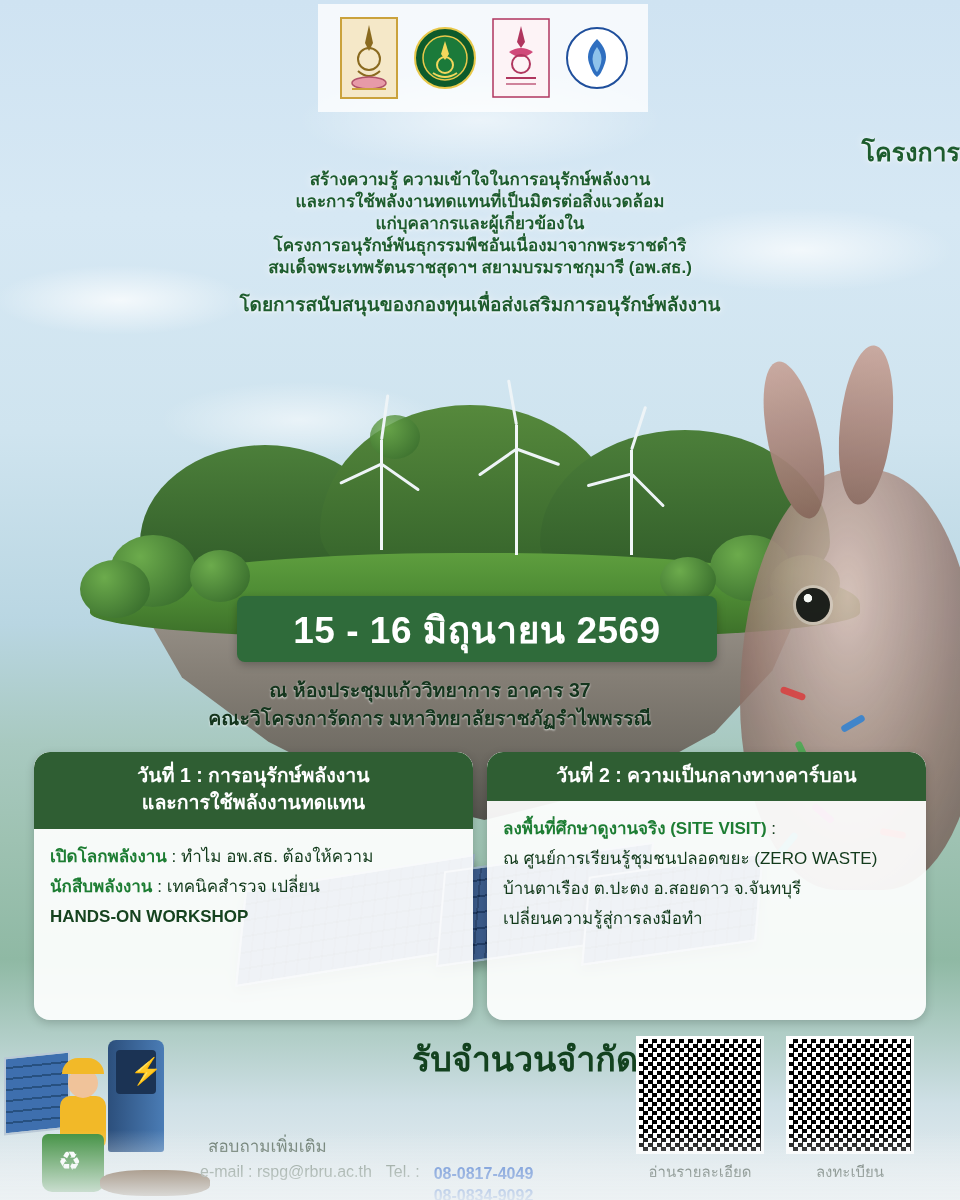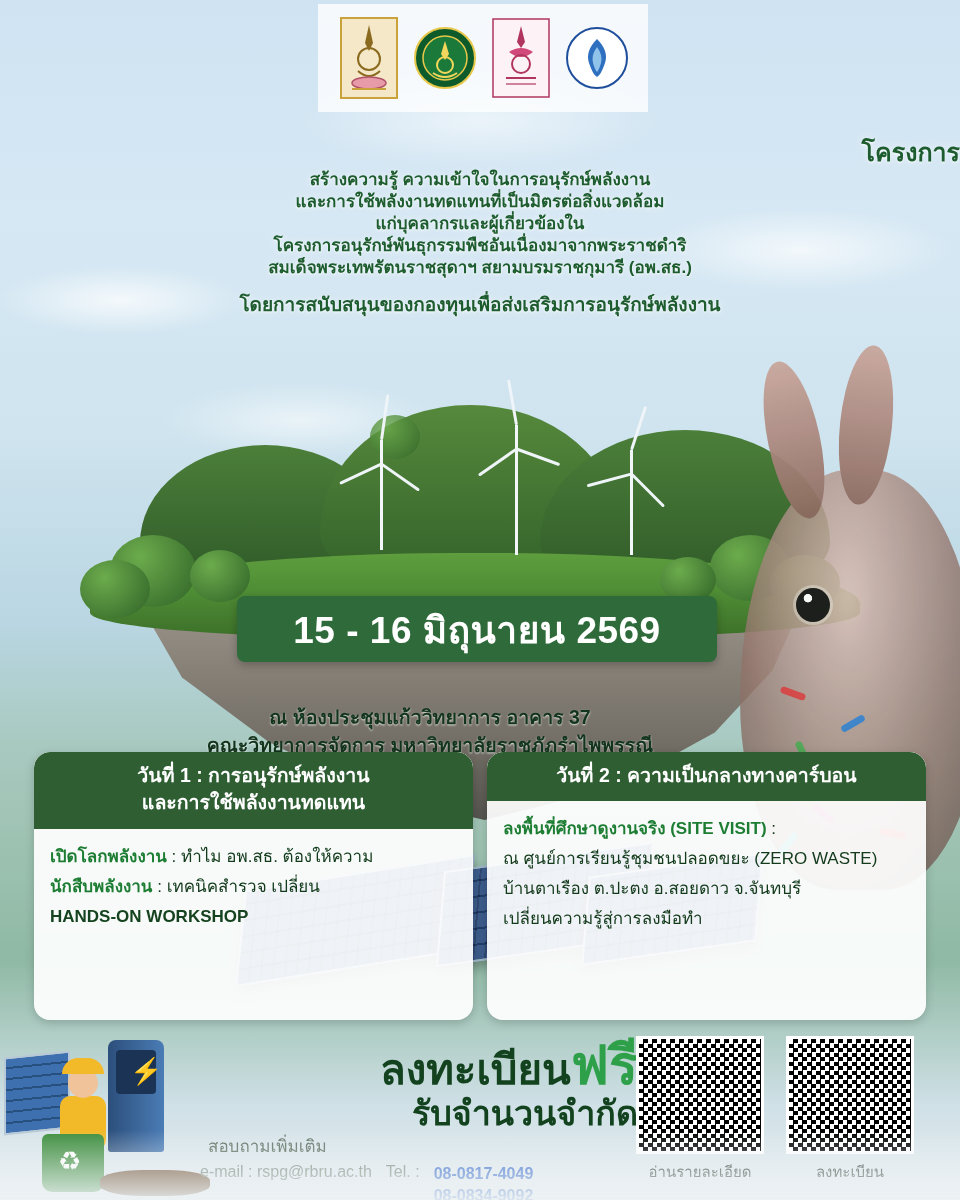--- a/index.html
+++ b/index.html
@@ -113,21 +113,20 @@
     background: #2f6b3a; border-radius: 8px;
     display: flex; align-items: center; justify-content: center;
     box-shadow: 0 3px 8px rgba(0,0,0,.25);
     margin-left: 45px;
   }
   .date-banner span { color: #fff; font-size: 37px; font-weight: bold; letter-spacing: .5px; }
   .venue {
     position: absolute; left: 120px; top: 676px; width: 620px; text-align: center;
     color: #14351d; font-size: 19.5px; font-weight: bold; line-height: 1.45;
     text-shadow: 0 1px 2px rgba(255,255,255,.8);
-    margin-top: 27px;
   }
 
   
   .cards {
     position: absolute; left: 34px; top: 752px; width: 892px; height: 268px;
     display: flex; gap: 14px;
   }
   .card {
     flex: 1; border-radius: 16px; overflow: hidden;
     background: rgba(255,255,255,.92);
@@ -299,21 +298,21 @@
   <div class="line">โครงการอนุรักษ์พันธุกรรมพืชอันเนื่องมาจากพระราชดำริ</div>
   <div class="line">สมเด็จพระเทพรัตนราชสุดาฯ สยามบรมราชกุมารี (อพ.สธ.)</div>
   <div class="support">โดยการสนับสนุนของกองทุนเพื่อส่งเสริมการอนุรักษ์พลังงาน</div>
 </div>
 
 <div class="date-banner">
   <span>15 - 16 มิถุนายน 2569</span>
 </div>
 <div class="venue">
   <div>ณ ห้องประชุมแก้ววิทยาการ อาคาร 37</div>
-  <div>คณะวิทยาการจัดการ มหาวิทยาลัยราชภัฏรำไพพรรณี</div>
+  <div>คณะวิโครงการัดการ มหาวิทยาลัยราชภัฏรำไพพรรณี</div>
 </div>
 
 <div class="cards">
   <div class="card">
     <div class="card-head">
       <div>วันที่ 1 : การอนุรักษ์พลังงาน</div>
       <div>และการใช้พลังงานทดแทน</div>
     </div>
     <div class="card-body">
       <p>
@@ -360,23 +359,20 @@
     <div class="person-head"></div>
     <div class="person-hat"></div>
     <div class="bin">
         <div class="rec">♻</div>
       </div>
     <div class="soil"></div>
   </div>
 </div>
 
 <div class="reg-text">
-  <div class="reg-line1">
-    <span>ลงทะเบียน</span><span class="free">ฟรี</span>
-  </div>
   <div class="reg-line2">รับจำนวนจำกัด</div>
 </div>
 
 <div class="contact">
   <div class="more">สอบถามเพิ่มเติม</div>
   <div class="row">
     <div class="email">e-mail : rspg@rbru.ac.th</div>
     <div class="tel">Tel. :</div>
     <div class="nums">
       <div>08-0817-4049</div>

